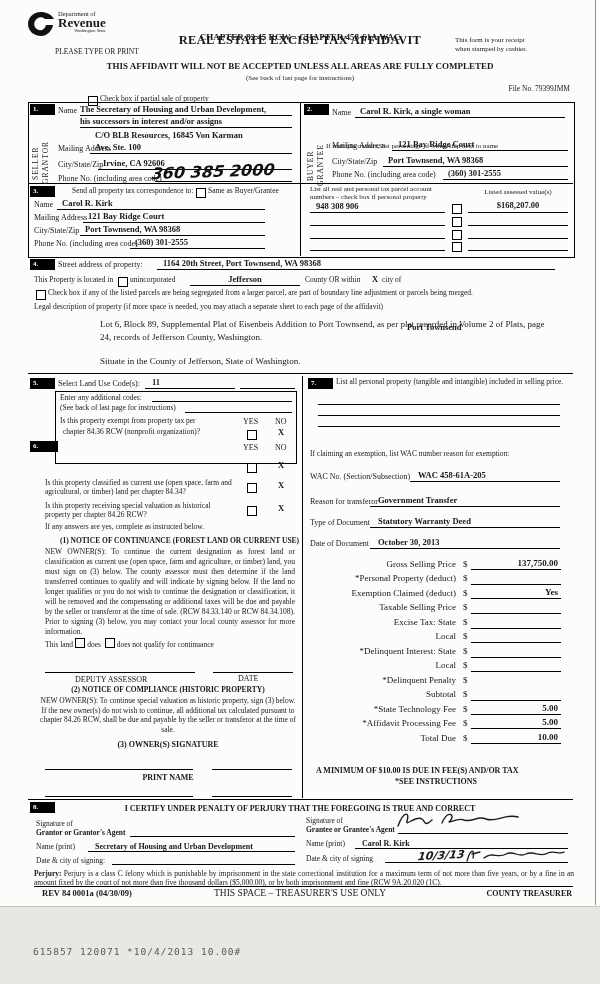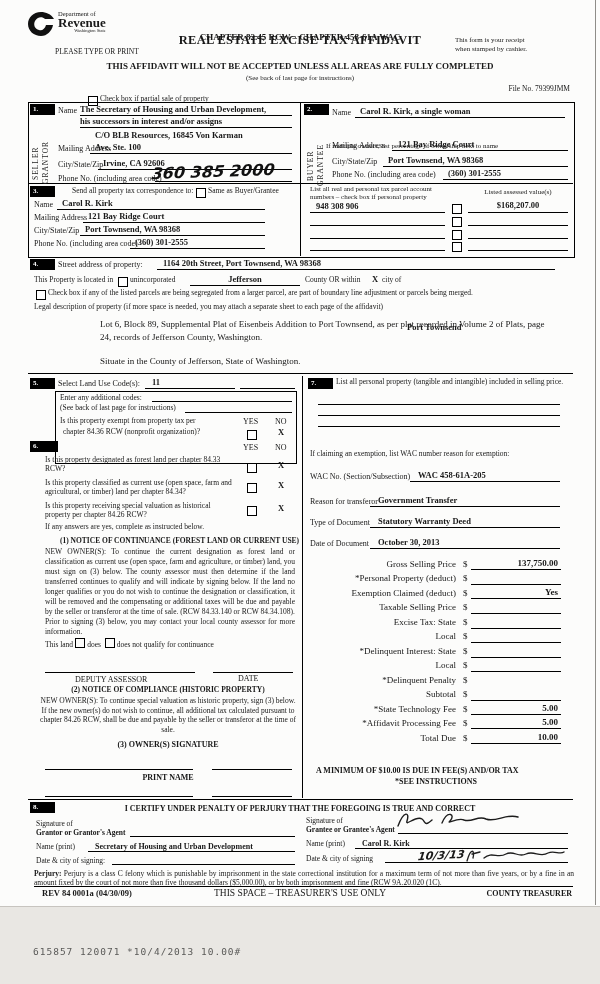--- a/index.html
+++ b/index.html
@@ -168,21 +168,20 @@
   <div class="t t75" style="left:63px;top:428px;">chapter 84.36 RCW (nonprofit organization)?</div>
   <div class="t t8" style="left:243px;top:417px;">YES</div>
   <div class="t t8" style="left:275px;top:417px;">NO</div>
   <span class="cb" style="left:247px;top:430px;"></span>
   <div class="t t85 b" style="left:278px;top:428px;">X</div>
 
   <div class="numbox" style="left:30px;top:441px;width:28px;">6.</div>
   <div class="t t8" style="left:243px;top:443px;">YES</div>
   <div class="t t8" style="left:275px;top:443px;">NO</div>
 
-  <div class="t t75 wrap" style="left:45px;top:456px;width:192px;">Is this property designated as forest land per chapter 84.33 RCW?</div>
   <span class="cb" style="left:247px;top:463px;"></span>
   <div class="t t85 b" style="left:278px;top:461px;">X</div>
 
   <div class="t t75 wrap" style="left:45px;top:479px;width:200px;">Is this property classified as current use (open space, farm and agricultural, or timber) land per chapter 84.34?</div>
   <span class="cb" style="left:247px;top:483px;"></span>
   <div class="t t85 b" style="left:278px;top:481px;">X</div>
 
   <div class="t t75 wrap" style="left:45px;top:502px;width:185px;">Is this property receiving special valuation as historical property per chapter 84.26 RCW?</div>
   <span class="cb" style="left:247px;top:506px;"></span>
   <div class="t t85 b" style="left:278px;top:504px;">X</div>

